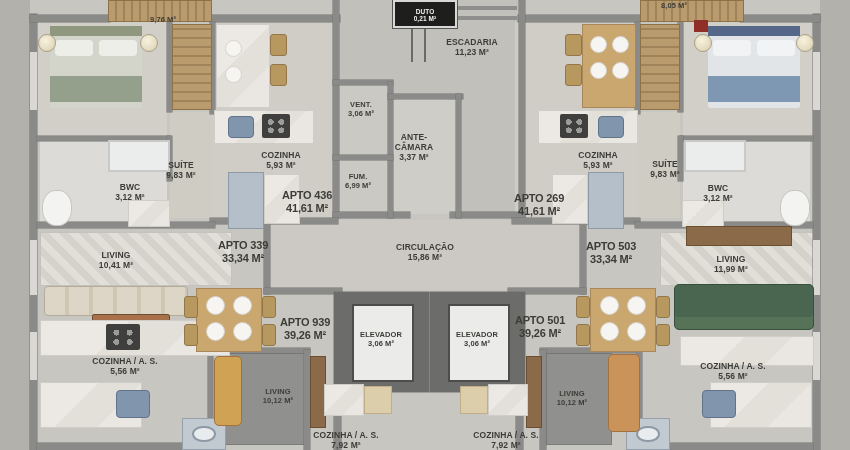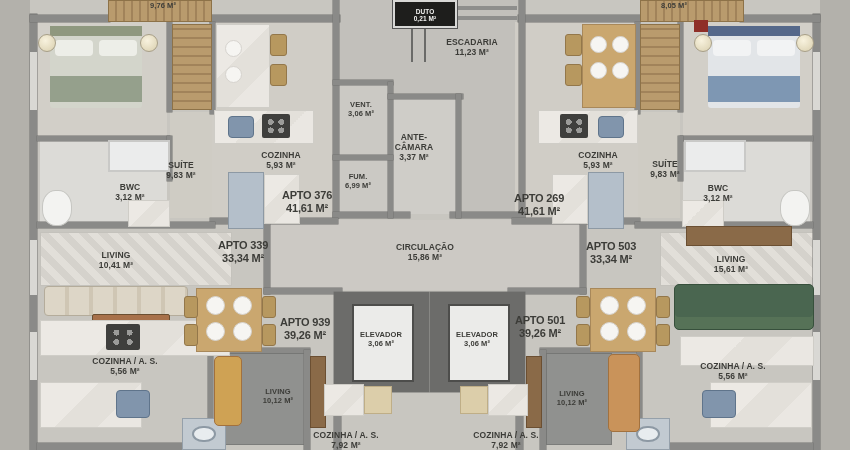--- a/index.html
+++ b/index.html
@@ -238,21 +238,21 @@
   </div>
   <div class="lbl small" style="left:358px;top:182px">
     <span>FUM.</span>
     <span>6,99 M²</span>
   </div>
   <div class="lbl" style="left:425px;top:253px">
     <span>CIRCULAÇÃO</span>
     <span>15,86 M²</span>
   </div>
   <div class="lbl big" style="left:307px;top:202px">
-    <span>APTO 376</span>
+    <span>APTO 436</span>
     <span>41,61 M²</span>
   </div>
   <div class="lbl big" style="left:539px;top:205px">
     <span>APTO 269</span>
     <span>41,61 M²</span>
   </div>
   <div class="lbl big" style="left:243px;top:252px">
     <span>APTO 339</span>
     <span>33,34 M²</span>
   </div>
@@ -299,21 +299,21 @@
   <div class="lbl" style="left:598px;top:161px">
     <span>COZINHA</span>
     <span>5,93 M²</span>
   </div>
   <div class="lbl" style="left:116px;top:261px">
     <span>LIVING</span>
     <span>10,41 M²</span>
   </div>
   <div class="lbl" style="left:731px;top:265px">
     <span>LIVING</span>
-    <span>15,61 M²</span>
+    <span>11,99 M²</span>
   </div>
   <div class="lbl small" style="left:278px;top:397px">
     <span>LIVING</span>
     <span>10,12 M²</span>
   </div>
   <div class="lbl small" style="left:572px;top:399px">
     <span>LIVING</span>
     <span>10,12 M²</span>
   </div>
   <div class="lbl" style="left:125px;top:367px">
@@ -325,20 +325,20 @@
     <span>5,56 M²</span>
   </div>
   <div class="lbl" style="left:346px;top:441px">
     <span>COZINHA / A. S.</span>
     <span>7,92 M²</span>
   </div>
   <div class="lbl" style="left:506px;top:441px">
     <span>COZINHA / A. S.</span>
     <span>7,92 M²</span>
   </div>
-  <div class="lbl small" style="left:163px;top:6px">
+  <div class="lbl small" style="left:163px;top:20px">
     <span>9,76 M²</span>
   </div>
   <div class="lbl small" style="left:674px;top:6px">
     <span>8,05 M²</span>
   </div>
 
 </div>
 
 </body></html>

